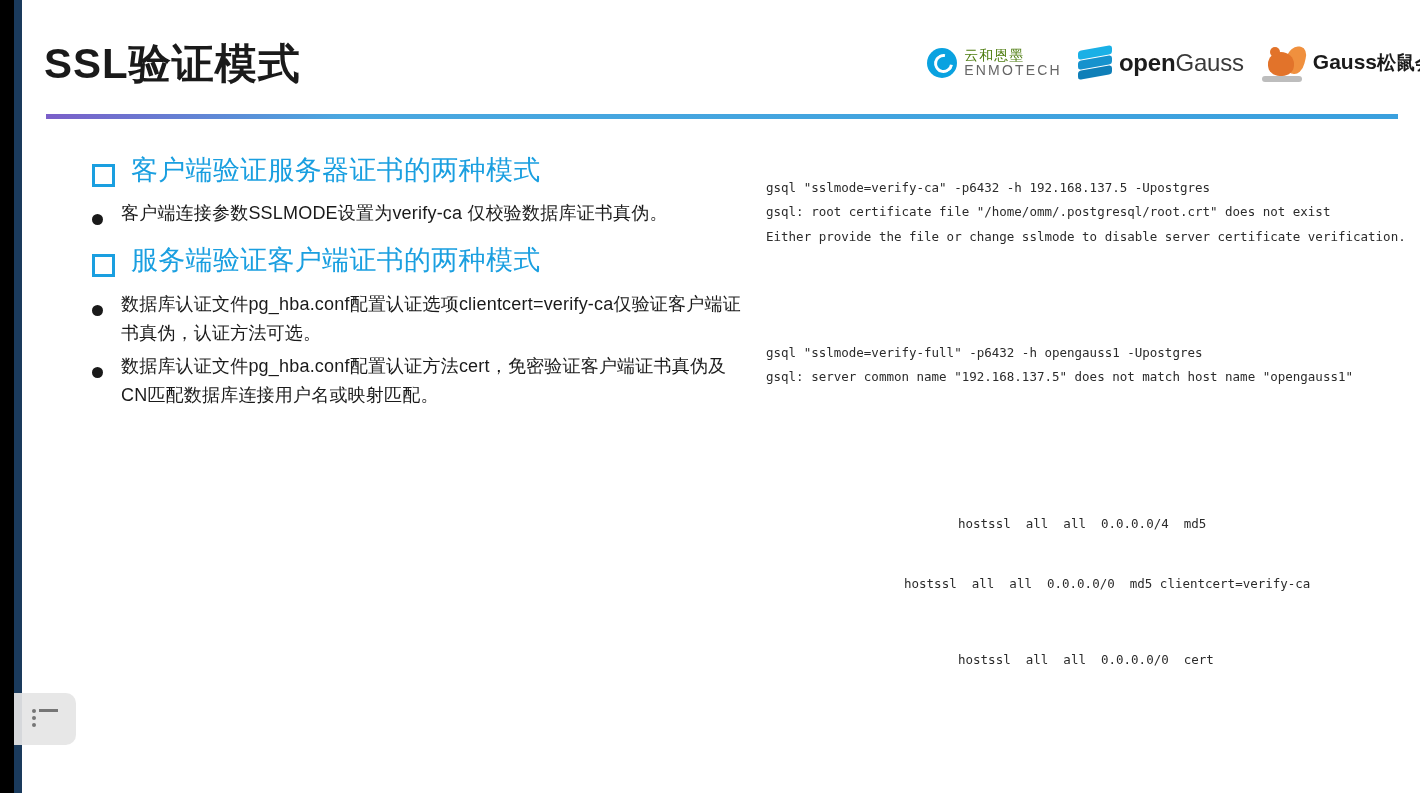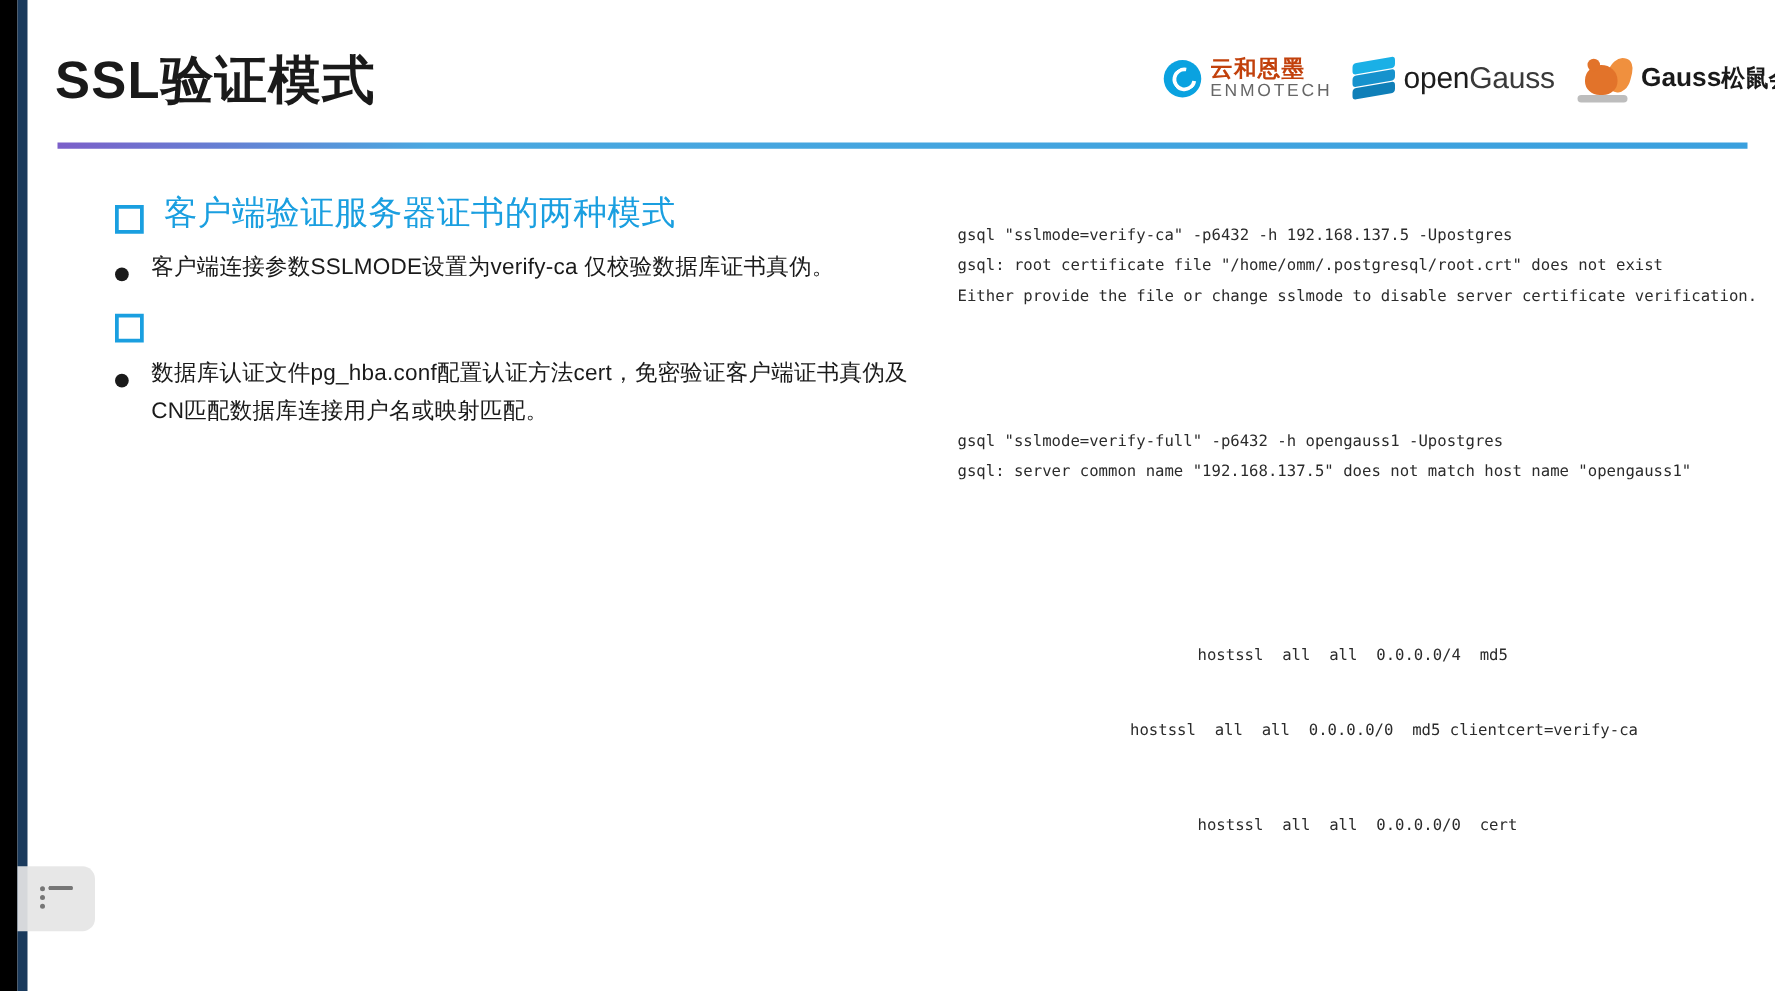--- a/index.html
+++ b/index.html
@@ -73,23 +73,23 @@
     content: "";
     position: absolute;
     left: 7px; top: 6px;
     width: 13px; height: 13px;
     border-radius: 50%;
     border: 3px solid #ffffff;
     border-right-color: transparent;
     transform: rotate(-35deg);
   }
   .enmo-text-cn {
-    font-size: 18px;
-    font-weight: 700;
-    color: #c2410c;
+    font-size: 14px;
+    font-weight: 400;
+    color: #4d7c0f;
     letter-spacing: 1px;
     line-height: 1.05;
   }
   .enmo-text-en {
     font-size: 14px;
     color: #666;
     letter-spacing: 2.2px;
     line-height: 1.05;
   }
   .og-mark {
@@ -105,21 +105,21 @@
     transform: skewY(-10deg);
   }
   .og-mark i:nth-child(1) { top: 0px;  background:#1ab0e6; }
   .og-mark i:nth-child(2) { top: 10px; background:#1692cd; }
   .og-mark i:nth-child(3) { top: 20px; background:#0f7fb8; }
   .og-text {
     font-size: 24px;
     color: #3a3a3a;
     letter-spacing: -0.2px;
   }
-  .og-text b { font-weight: 400; color:#1c1c1c;margin-top:44px; }
+  .og-text b { font-weight: 700; color:#1c1c1c;margin-top:44px; }
   .squirrel {
     width: 46px; height: 38px;
     position: relative;
   }
   .squirrel .body {
     position: absolute;
     left: 8px; top: 8px;
     width: 26px; height: 24px;
     background: #e2732a;
     border-radius: 50% 50% 45% 45%;
@@ -299,22 +299,27 @@
     </div>
 
     <div class="item-row">
       <div class="dot-marker"></div>
       <div class="item-text">客户端连接参数SSLMODE设置为verify-ca 仅校验数据库证书真伪。</div>
     </div>
 
 
     <div class="head-row" style="margin-top:14px;">
       <div class="sq-marker"></div>
-    </div>
-
+      <div class="head-text">服务端验证客户端证书的两种模式</div>
+    </div>
+
+    <div class="item-row">
+      <div class="dot-marker"></div>
+      <div class="item-text">数据库认证文件pg_hba.conf配置认证选项clientcert=verify-ca仅验证客户端证书真伪，认证方法可选。</div>
+    </div>
 
     <div class="item-row">
       <div class="dot-marker"></div>
       <div class="item-text">数据库认证文件pg_hba.conf配置认证方法cert，免密验证客户端证书真伪及CN匹配数据库连接用户名或映射匹配。</div>
     </div>
 
   </div>
 
   <div class="snippet snip-a">gsql "sslmode=verify-ca" -p6432 -h 192.168.137.5 -Upostgres
 gsql: root certificate file "/home/omm/.postgresql/root.crt" does not exist

